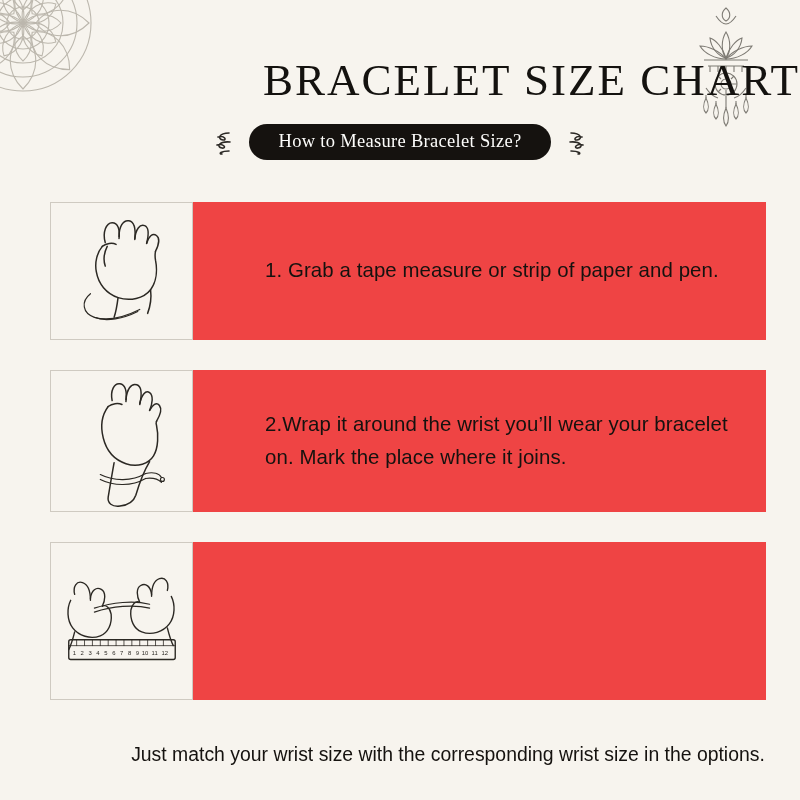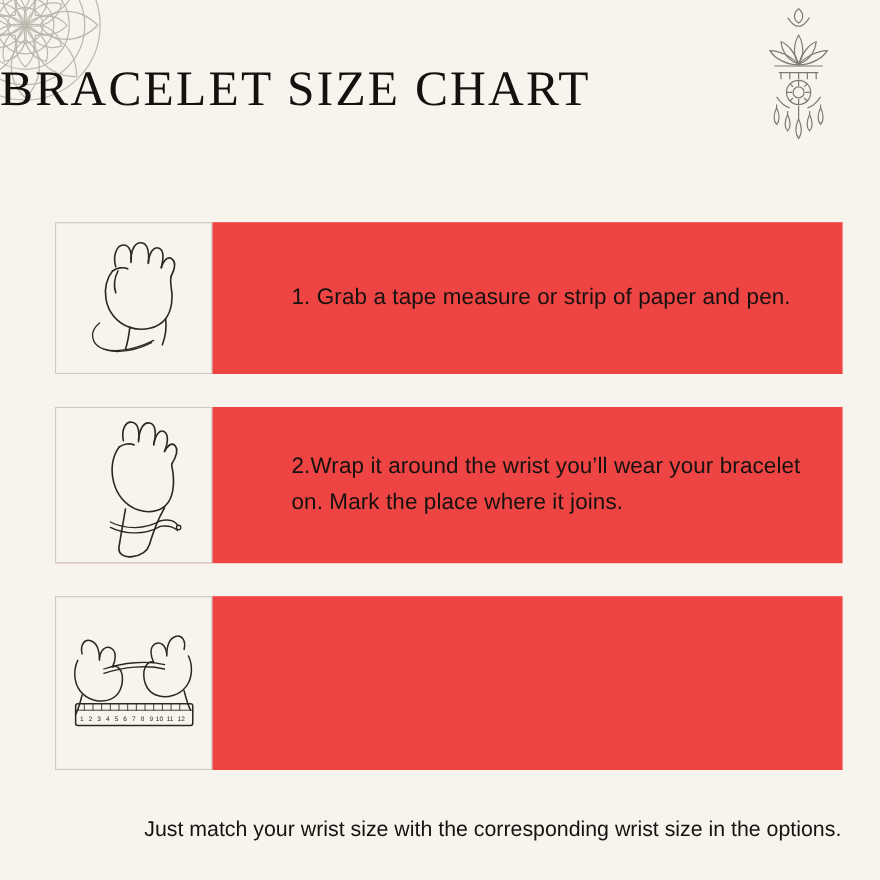--- a/index.html
+++ b/index.html
@@ -42,21 +42,21 @@
     height: 140px;
     opacity: .75;
   }
 
   
   .title {
     position: absolute;
     top: 54px;
     left: 0;
     width: 800px;
-    text-align: left;
+    text-align: right;
     font-family: "Liberation Serif", serif;
     font-size: 45px;
     letter-spacing: 2.0px;
     color: #14120f;
     font-weight: 400;
     white-space: nowrap;
   }
 
   
   .sub-row {
@@ -213,20 +213,41 @@
         <path d="M46 106 C43 113 43 120 46 124 C49 120 49 113 46 106 Z"></path>
         <path d="M56 102 C53 108 53 114 56 117 C59 114 59 108 56 102 Z"></path>
         <path d="M66 96 C63 102 63 108 66 111 C69 108 69 102 66 96 Z"></path>
         <path d="M26 93 L26 96 M36 99 L36 102 M46 94 L46 106 M56 99 L56 102 M66 93 L66 96"></path>
       </g>
     </svg>
   </div>
 
   <div class="title">BRACELET SIZE CHART</div>
 
+  <div class="sub-row">
+    <span class="flourish">
+      <svg viewBox="0 0 26 26" xmlns="http://www.w3.org/2000/svg">
+        <g fill="none" stroke="#15120f" stroke-width="1.6" stroke-linecap="round">
+          <path d="M20 4 C10 4 8 10 14 11 C18 11.6 16 6 9 8"></path>
+          <path d="M21 13 C10 12 7 18 13 19 C18 19.8 15 14 8 16"></path>
+          <path d="M20 22 C12 22 9 25 13 25"></path>
+        </g>
+      </svg>
+    </span>
+    <span class="pill">How to Measure Bracelet Size?</span>
+    <span class="flourish">
+      <svg viewBox="0 0 26 26" xmlns="http://www.w3.org/2000/svg">
+        <g fill="none" stroke="#15120f" stroke-width="1.6" stroke-linecap="round" transform="scale(-1,1) translate(-26,0)">
+          <path d="M20 4 C10 4 8 10 14 11 C18 11.6 16 6 9 8"></path>
+          <path d="M21 13 C10 12 7 18 13 19 C18 19.8 15 14 8 16"></path>
+          <path d="M20 22 C12 22 9 25 13 25"></path>
+        </g>
+      </svg>
+    </span>
+  </div>
 
   <div class="steps">
 
     <div class="step step-1">
       <div class="thumb">
         <svg viewBox="0 0 143 138" xmlns="http://www.w3.org/2000/svg">
           <g fill="none" stroke="#2b2823" stroke-width="1.5" stroke-linecap="round">
 
             <path d="M55 40 C52 30 56 20 62 20 C68 20 70 27 69 36"></path>
             <path d="M69 34 C69 24 73 17 79 18 C85 19 86 27 85 37"></path>

